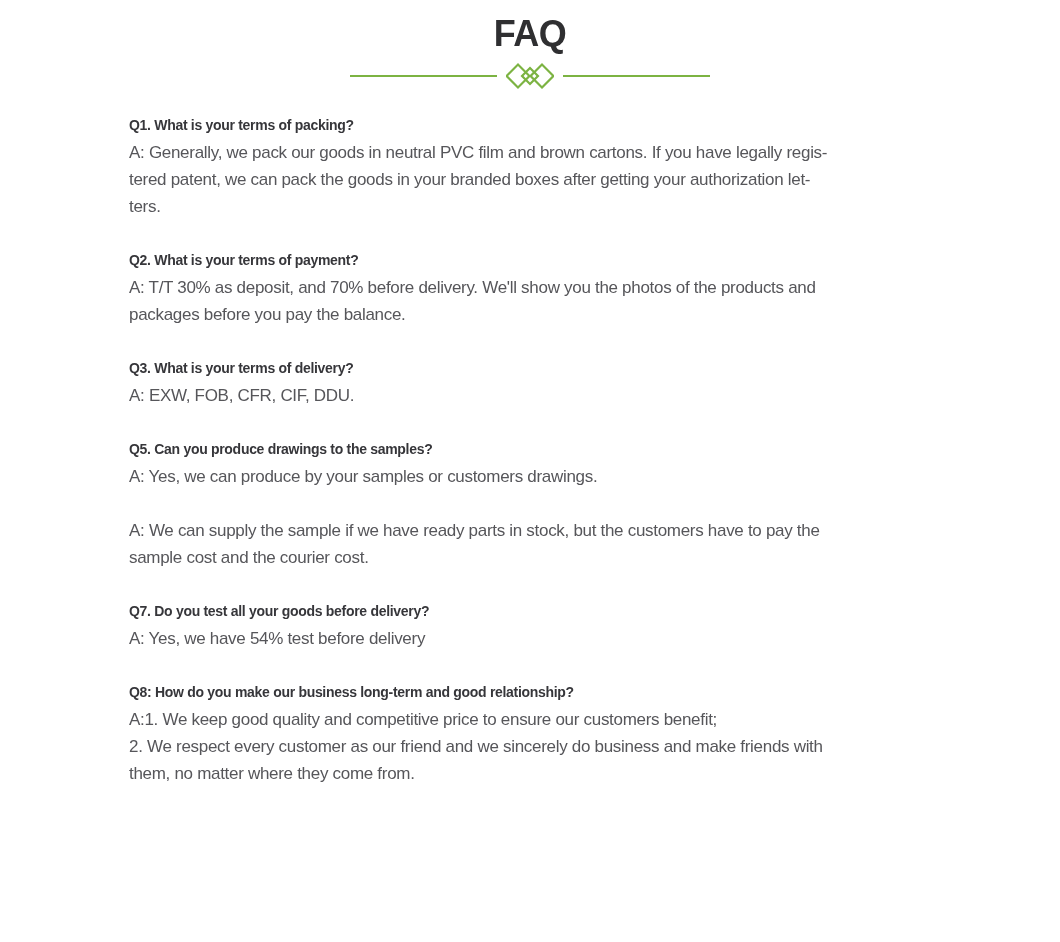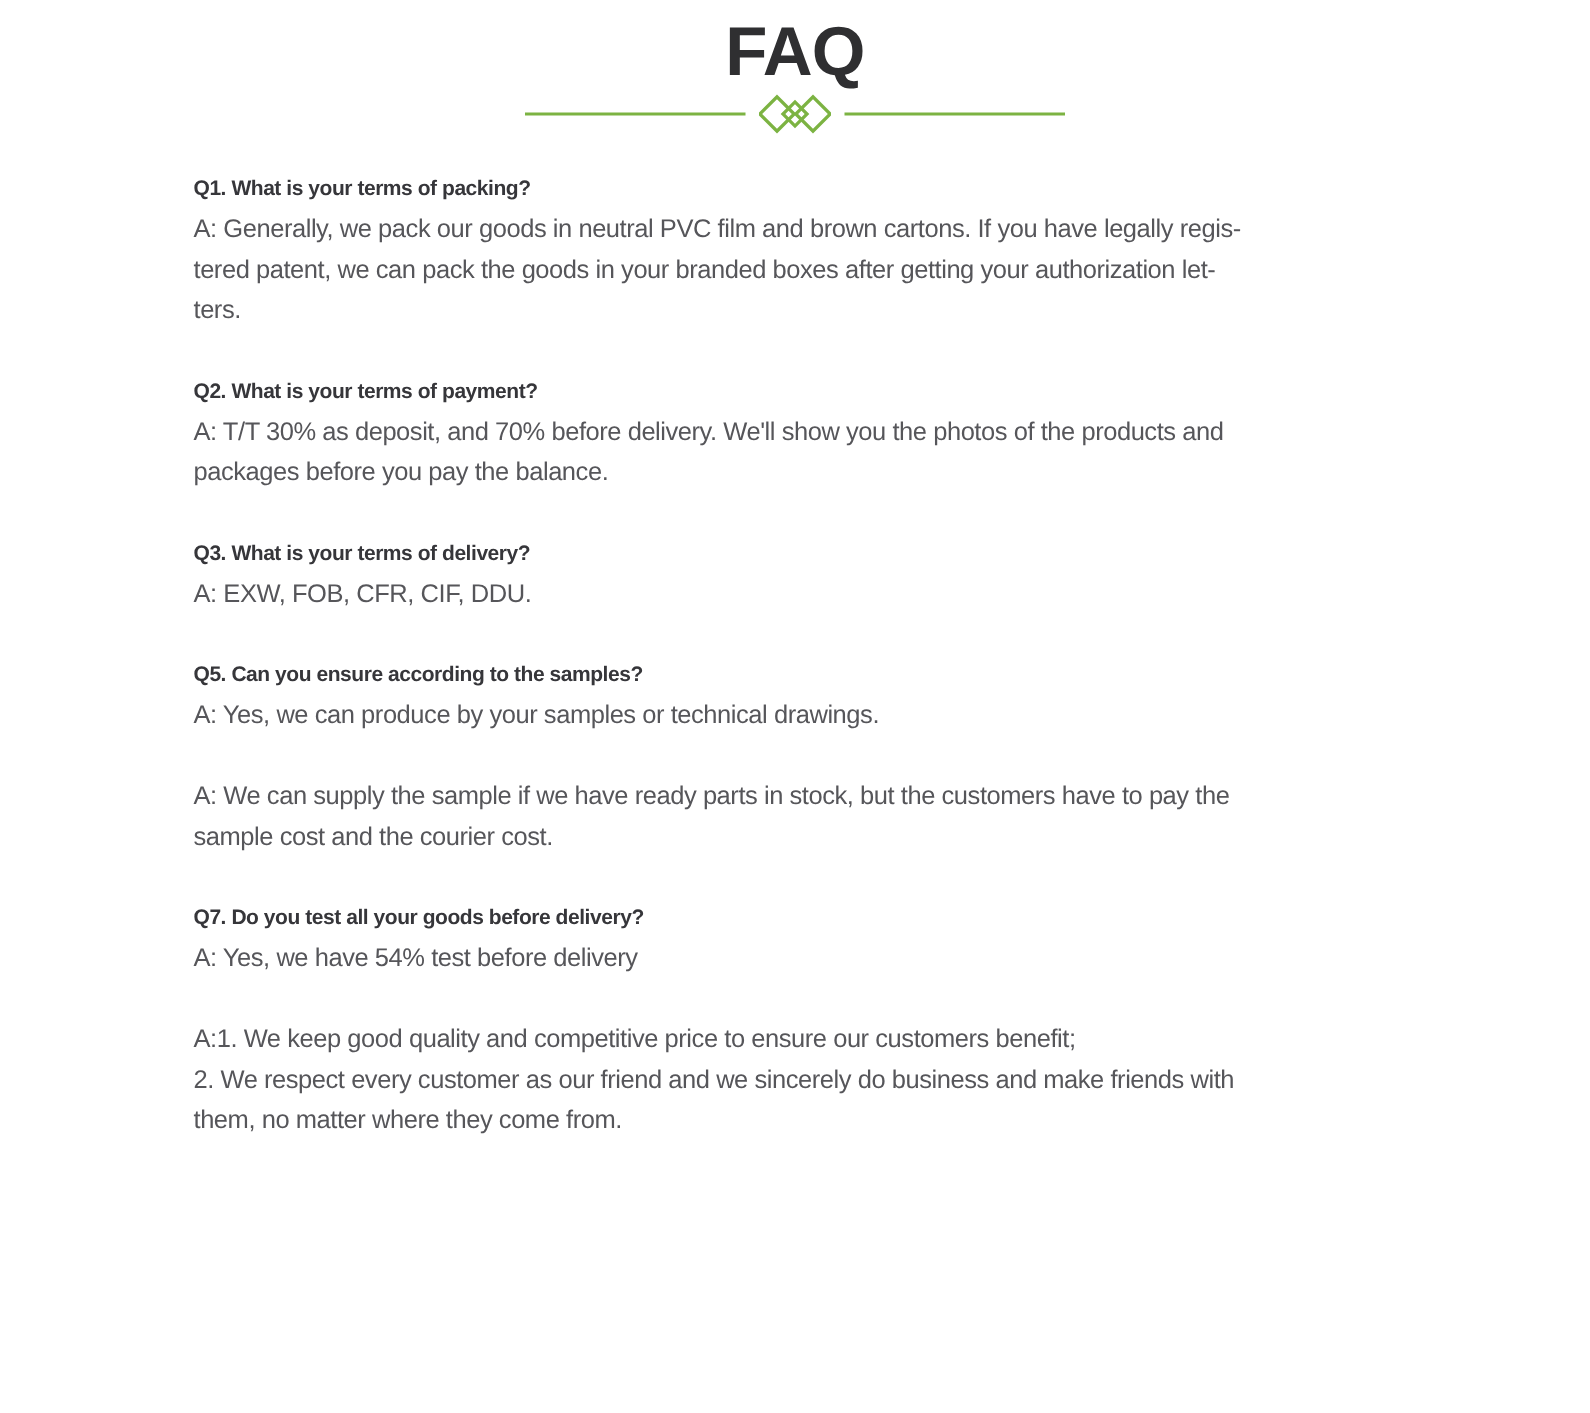--- a/index.html
+++ b/index.html
@@ -13,21 +13,21 @@
     width:1060px;
     height:942px;
     background:#ffffff;
     overflow:hidden;
     font-family:"Liberation Sans","DejaVu Sans",sans-serif;
   }
   .hdr{padding-top:8px;}
   .hdr h1{
     margin:0;
     text-align:center;
-    font-size:46px;
+    font-size:36px;
     line-height:52px;
     font-weight:700;
     letter-spacing:-0.5px;
     color:var(--title);
   }
   .divider{
     width:360px;
     height:28px;
     margin:2px auto 0 auto;
     display:flex;
@@ -100,34 +100,35 @@
 packages before you pay the balance.</p>
     </section>
 
     <section class="qa">
       <h2>Q3. What is your terms of delivery?</h2>
       <p>A: EXW, FOB, CFR, CIF, DDU.</p>
     </section>
 
 
     <section class="qa">
-      <h2>Q5. Can you ensure according to the samples?</h2>
-      <p>A: Yes, we can produce by your samples or technical drawings.</p>
+      <h2>Q5. Can you produce drawings to the samples?</h2>
+      <p>A: Yes, we can produce by your samples or customers drawings.</p>
     </section>
 
     <section class="qa">
       <p>A: We can supply the sample if we have ready parts in stock, but the customers have to pay the
 sample cost and the courier cost.</p>
     </section>
 
     <section class="qa">
       <h2>Q7. Do you test all your goods before delivery?</h2>
       <p>A: Yes, we have 54% test before delivery</p>
     </section>
 
     <section class="qa">
+      <h2>Q8: How do you make our business long-term and good relationship?</h2>
       <p>A:1. We keep good quality and competitive price to ensure our customers benefit;
 2. We respect every customer as our friend and we sincerely do business and make friends with
 them, no matter where they come from.</p>
     </section>
 
   </main>
 </div>
 
 </body></html>

